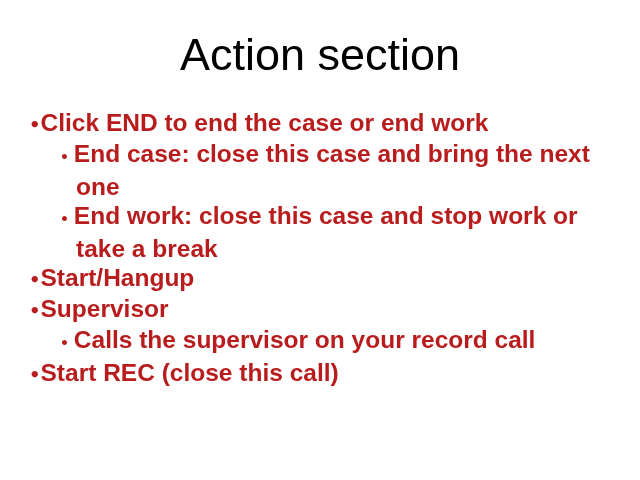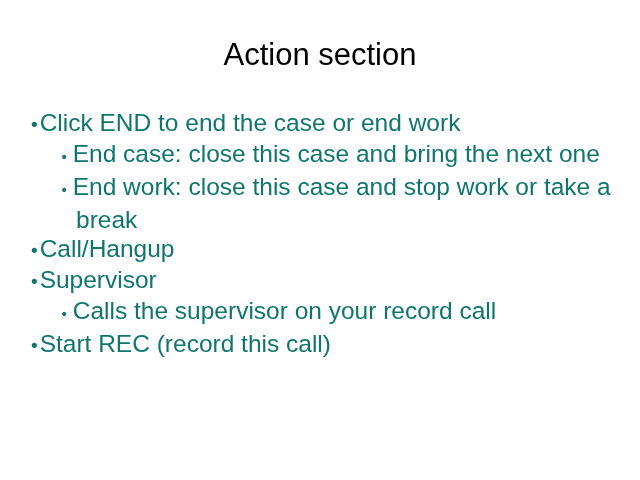--- a/index.html
+++ b/index.html
@@ -24,43 +24,44 @@
     box-sizing: border-box;
   }
 
   
   #slide-title {
     position: absolute;
     left: 32px;
     top: 34px;
     width: 576px;
     text-align: center;
-    font-size: 31px;
+    font-size: 45px;
     line-height: 42px;
     font-weight: normal;
     letter-spacing: 0px;
     color: #000000;
     white-space: nowrap;
   }
 
   
   #slide-body {
     position: absolute;
     left: 29px;
     top: 108px;
     width: 582px;
   }
 
   .bullet-line {
     display: block;
     font-size: 24.5px;
     line-height: 29px;
-    color: #0f766e;
+    color: #b91c1c;
     text-indent: 0;
     word-spacing: 0px;
+    font-weight: bold;
   }
 
   
   .lvl1 {
     padding-left: 0px;
     text-indent: -12px;
     margin-left: 12px;
   }
   
   .lvl2 {
@@ -87,22 +88,22 @@
   <div id="slide-body">
 
     <div class="bullet-line lvl1"><span class="bullet-glyph">•</span><span class="bullet-text">Click END to end the case or end work</span></div>
 
     <div class="bullet-line lvl2"><span class="bullet-glyph">• </span><span class="bullet-text">End case: close this case and bring the next one</span></div>
 
     <div class="bullet-line lvl2"><span class="bullet-glyph">• </span><span class="bullet-text">End work: close this case and stop work or take a break</span></div>
 
 
 
-    <div class="bullet-line lvl1"><span class="bullet-glyph">•</span><span class="bullet-text">Call/Hangup</span></div>
+    <div class="bullet-line lvl1"><span class="bullet-glyph">•</span><span class="bullet-text">Start/Hangup</span></div>
 
     <div class="bullet-line lvl1"><span class="bullet-glyph">•</span><span class="bullet-text">Supervisor</span></div>
 
     <div class="bullet-line lvl2"><span class="bullet-glyph">• </span><span class="bullet-text">Calls the supervisor on your record call</span></div>
 
-    <div class="bullet-line lvl1"><span class="bullet-glyph">•</span><span class="bullet-text">Start REC (record this call)</span></div>
+    <div class="bullet-line lvl1"><span class="bullet-glyph">•</span><span class="bullet-text">Start REC (close this call)</span></div>
 
   </div>
 </div>
 
 </body></html>

